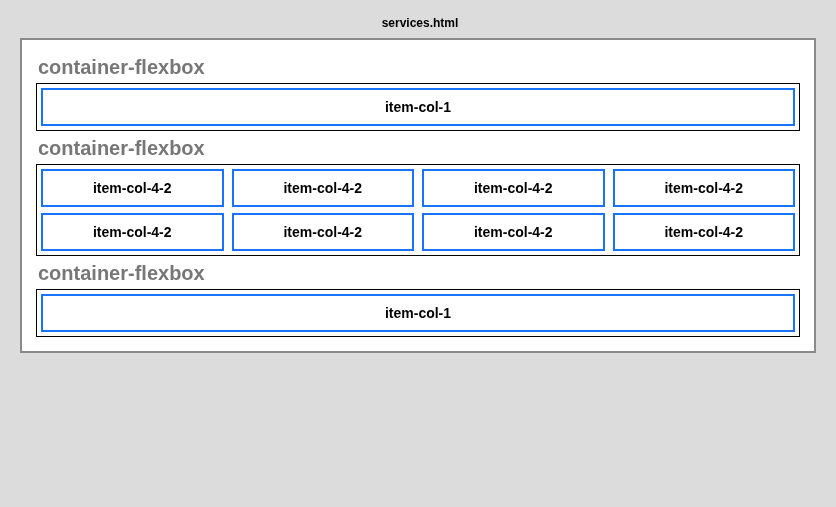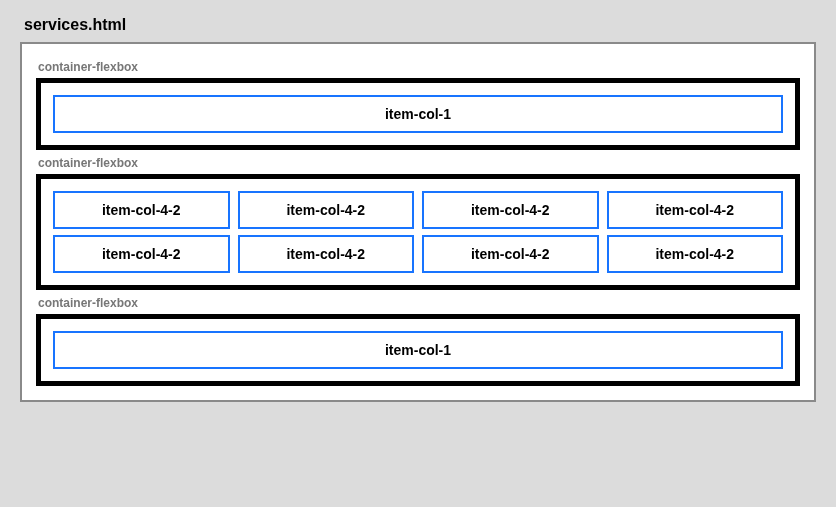--- a/index.html
+++ b/index.html
@@ -5,42 +5,43 @@
   * { box-sizing: border-box; }
   html, body { margin: 0; padding: 0; }
   body {
     background: #dcdcdc;
     font-family: Arial, Helvetica, sans-serif;
     width: 836px;
     height: 507px;
     padding: 16px 20px;
   }
   .page-title {
-    font-size: 16px;
+    font-size: 12px;
     font-weight: bold;
     color: #000;
     margin: 0 0 8px 4px;
+    text-align: center;
   }
   .outer {
     background: #fff;
     border: 2px solid #8a8a8a;
     padding: 10px 14px 14px 14px;
   }
   .section-label {
-    font-size: 12px;
+    font-size: 20px;
     font-weight: bold;
     color: #777;
     margin: 6px 0 4px 2px;
   }
   .container-flexbox {
-    border: 5px solid #000000;
+    border: 1px solid #000000;
     display: flex;
     flex-wrap: wrap;
     justify-content: space-between;
-    padding: 12px;
+    padding: 4px;
     gap: 6px 8px;
   }
   .item {
     border: 2px solid #1874ff;
     display: flex;
     align-items: center;
     justify-content: center;
     font-weight: bold;
     font-size: 14px;
     color: #000;

